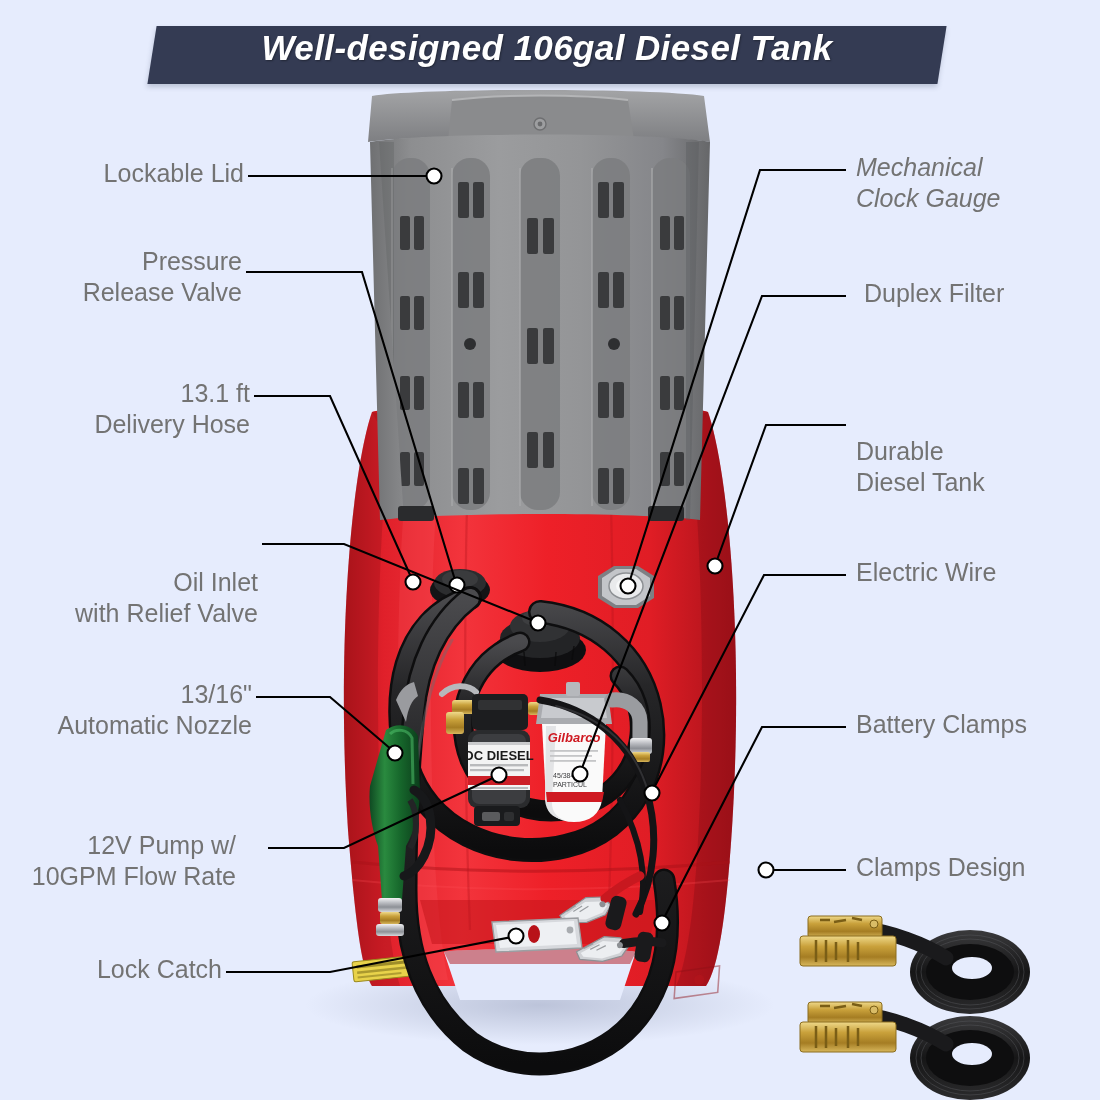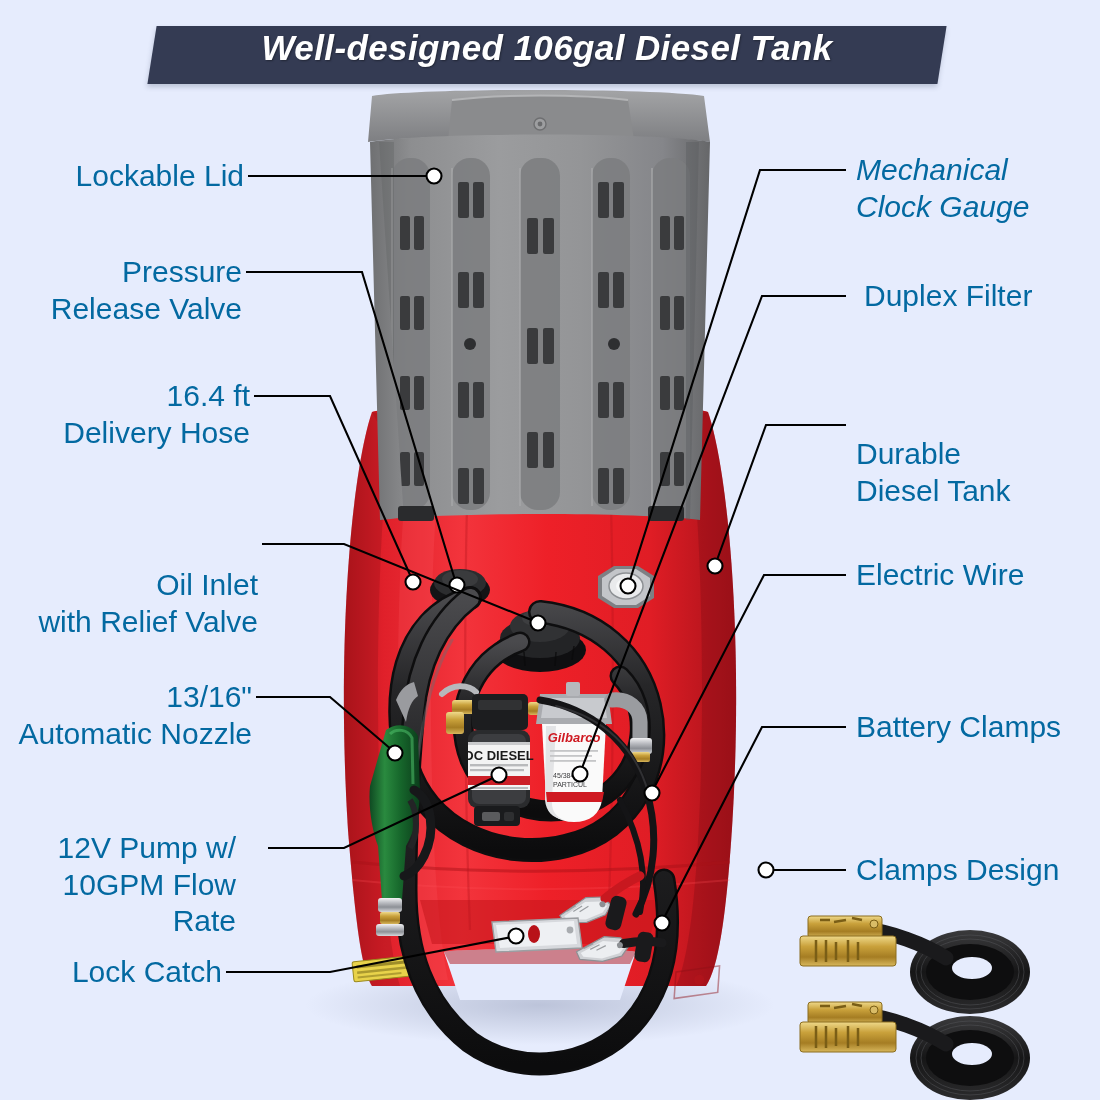--- a/index.html
+++ b/index.html
@@ -23,21 +23,21 @@
     position:absolute;left:152px;top:26px;width:790px;height:44px;
     display:flex;align-items:center;justify-content:center;
     color:#fff;font-size:35px;font-weight:bold;font-style:italic;
     letter-spacing:.4px;white-space:nowrap;
     text-shadow:1px 1px 2px rgba(0,0,0,.35);
   }
 
   
   .label{
     position:absolute;
-    font-size:30px;color:#0369a1;line-height:1.22;
+    font-size:25px;color:#737373;line-height:1.22;
     white-space:pre-line;
   }
   .label.l{text-align:right;}
   .label.r{text-align:left;}
 
   
   svg.layer{position:absolute;left:0;top:0;width:1100px;height:1100px;overflow:visible;}
   svg.layer.lines{pointer-events:none;}
   .ld{fill:none;stroke:#000;stroke-width:2.1;}
   .dot{fill:#fff;stroke:#000;stroke-width:2.1;}
@@ -500,23 +500,23 @@
     <g>
       <path class="ld" d="M846,870 L770,870"></path>
       <circle class="dot" cx="766" cy="870" r="7.5"></circle>
     </g>
   </svg>
 
   <div class="banner"></div>
   <div class="banner-text">Well-designed 106gal Diesel Tank</div>
 
   <div class="label l" style="right:856px;top:158px;">Lockable Lid</div>
-  <div class="label l" style="right:858px;top:254px;">Pressure
+  <div class="label l" style="right:858px;top:246px;">Pressure
 Release Valve</div>
-  <div class="label l" style="right:850px;top:378px;">16.4 ft
+  <div class="label l" style="right:850px;top:378px;">13.1 ft
 Delivery Hose</div>
   <div class="label l" style="right:842px;top:526px;margin-top:41px;">Oil Inlet
 with Relief Valve</div>
   <div class="label l" style="right:848px;top:679px;">13/16"
 Automatic Nozzle</div>
   <div class="label l" style="right:864px;top:830px;">12V Pump w/
 10GPM Flow Rate</div>
   <div class="label l" style="right:878px;top:954px;">Lock Catch</div>
 
   <div class="label r" style="left:856px;top:152px;font-style:italic;">Mechanical

